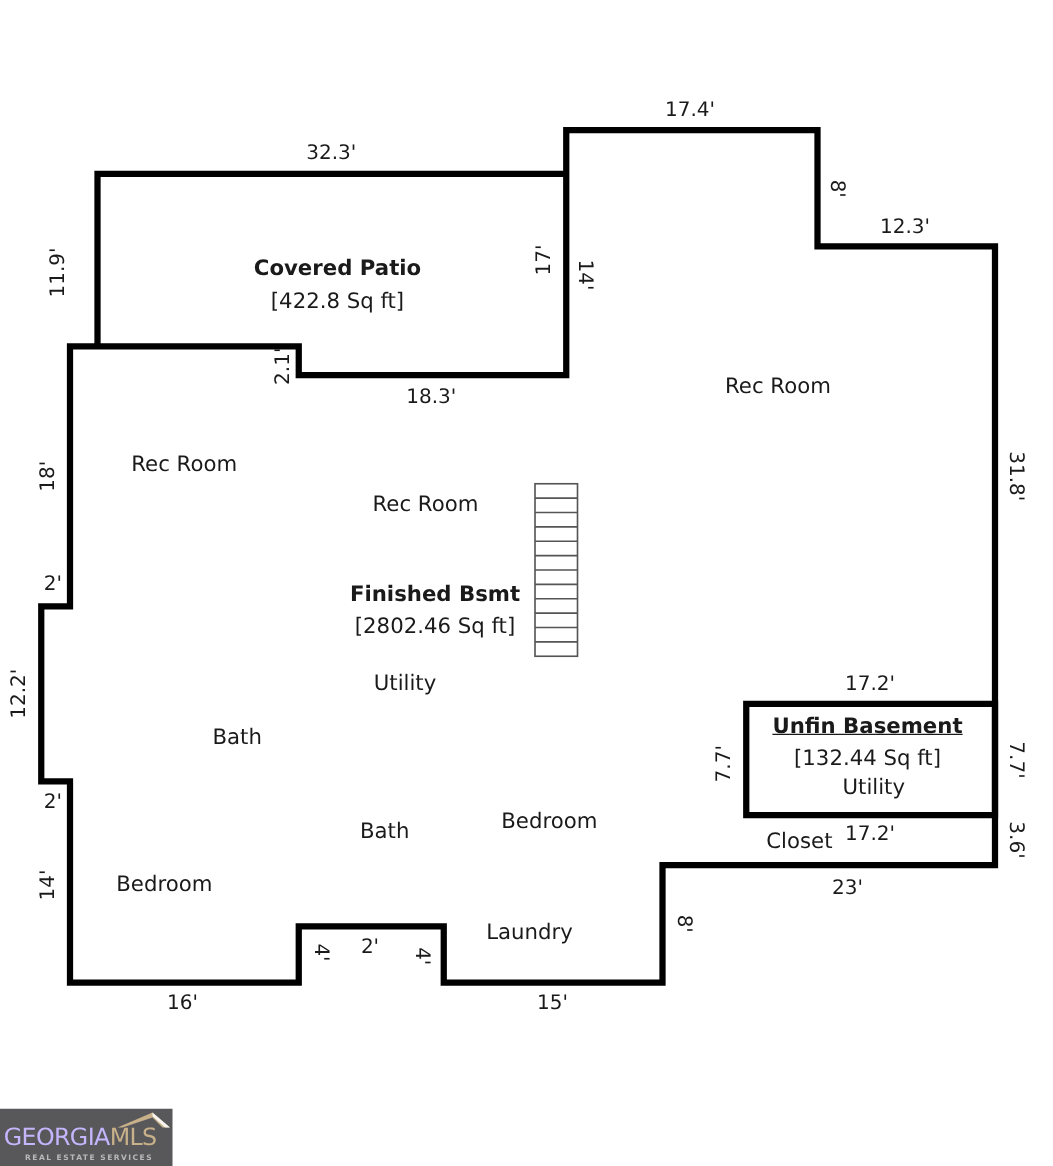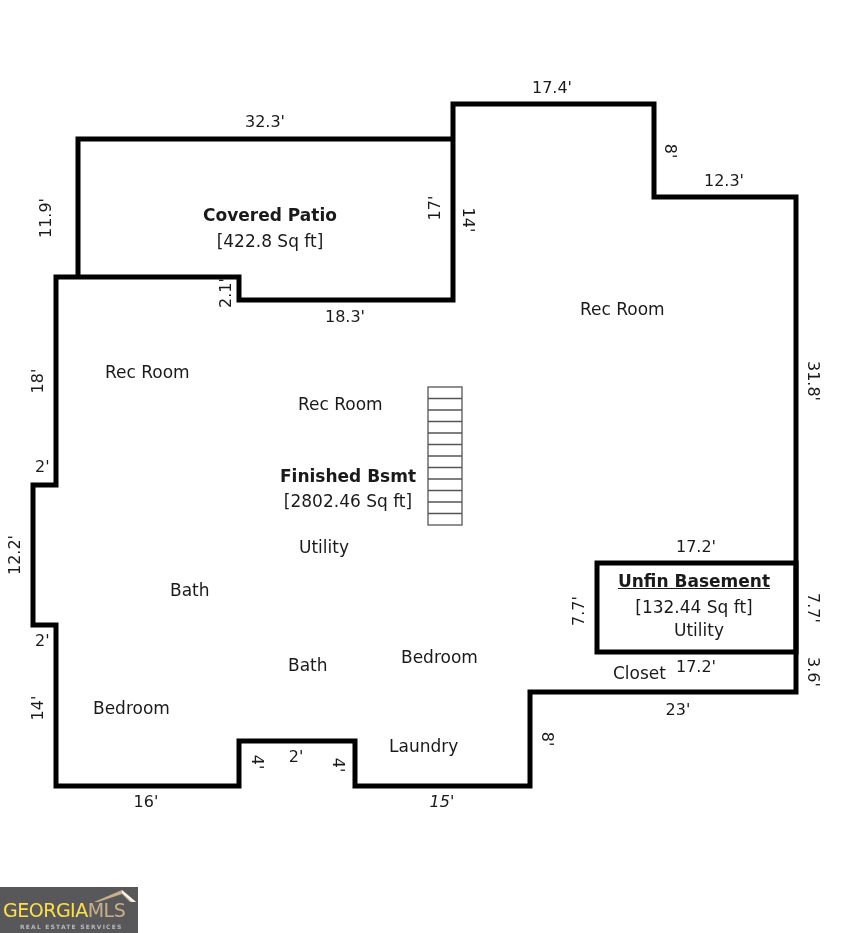--- a/index.html
+++ b/index.html
@@ -9,21 +9,21 @@
   .lbl { position: absolute; font-size: 17px; white-space: nowrap; line-height: 1; }
   .lbl.bold { font-weight: bold; }
   .dim { position: absolute; font-size: 16px; white-space: nowrap; line-height: 1; }
   .rot-cw { transform-origin: center center; transform: rotate(90deg); }
   .rot-ccw { transform-origin: center center; transform: rotate(-90deg); }
   .center { transform: translateX(-50%); }
   .logo { position: absolute; left: 0; top: 887px; width: 138px; height: 46px;
           background: #58585a; overflow: hidden; }
   .logo-main { position: absolute; left: 3px; top: 12px; font-size: 19px; letter-spacing: -0.5px;
                font-family: "DejaVu Sans", sans-serif; }
-  .logo-main .g { color: #fde047; text-align: right; }
+  .logo-main .g { color: #c4b5fd; text-align: right; }
   .logo-main .m { color: #c8b08a; }
   .logo-sub { position: absolute; left: 20px; top: 36px; font-size: 6px; letter-spacing: 1.2px;
               color: #b9b9b9; font-weight: bold; }
   .logo-roof { position: absolute; left: 92px; top: 1px; }
 </style>
 </head>
 <body>
 
 <svg id="plan" viewBox="0 0 842 933" xmlns="http://www.w3.org/2000/svg">
   <g fill="none" stroke="#000" stroke-width="5" stroke-linejoin="miter">
@@ -68,21 +68,21 @@
 <div class="lbl" style="left:389px; top:738px;">Laundry</div>
 <div class="lbl" style="left:613px; top:665px;">Closet</div>
 
 <div class="dim center" style="left:265px; top:114px;">32.3'</div>
 <div class="dim center" style="left:552px; top:80px;">17.4'</div>
 <div class="dim center" style="left:724px; top:173px;">12.3'</div>
 <div class="dim center" style="left:345px; top:309px;">18.3'</div>
 <div class="dim center" style="left:696px; top:539px;">17.2'</div>
 <div class="dim center" style="left:696px; top:659px;">17.2'</div>
 <div class="dim center" style="left:660px; top:702px;margin-left:18px;">23'</div>
-<div class="dim center" style="left:442px; top:794px;font-style:italic;">15'</div>
+<div class="dim center" style="left:442px; top:794px;">15'</div>
 <div class="dim center" style="left:296px; top:749px;">2'</div>
 <div class="dim center" style="left:146px; top:794px;">16'</div>
 
 <div class="dim rot-ccw" style="left:46px; top:210px; width:40px; margin-left:-20px; text-align:center;">11.9'</div>
 <div class="dim rot-ccw" style="left:38px; top:373px; width:30px; margin-left:-15px; text-align:center;">18'</div>
 <div class="dim" style="left:35px; top:459px;">2'</div>
 <div class="dim rot-ccw" style="left:15px; top:547px; width:44px; margin-left:-22px; text-align:center;">12.2'</div>
 <div class="dim" style="left:35px; top:633px;">2'</div>
 <div class="dim rot-ccw" style="left:38px; top:700px; width:30px; margin-left:-15px; text-align:center;">14'</div>
 <div class="dim rot-ccw" style="left:226px; top:285px; width:30px; margin-left:-15px; text-align:center;">2.1'</div>

